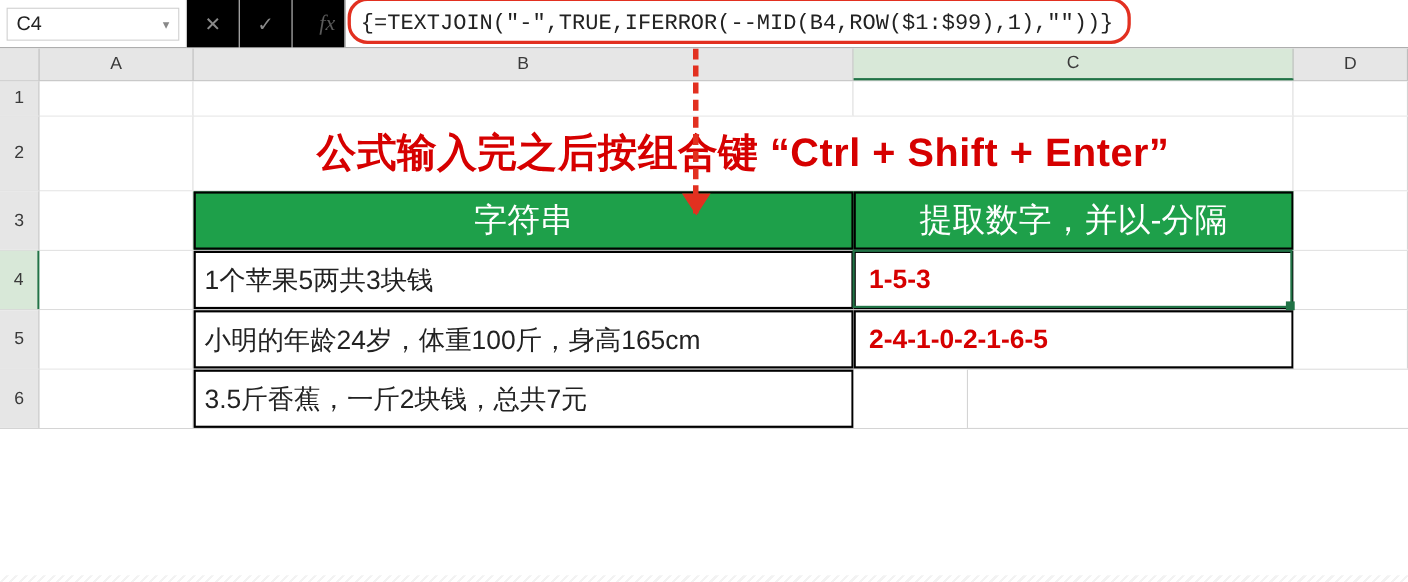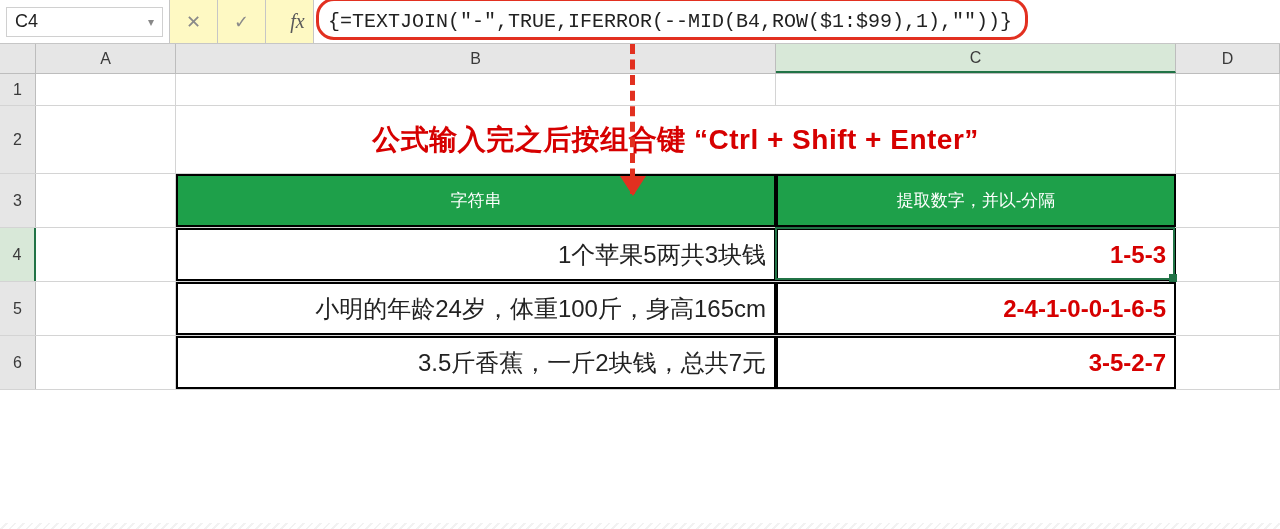--- a/index.html
+++ b/index.html
@@ -24,21 +24,21 @@
     overflow: hidden;
     user-select: none;
   }
 
   
   .formula-row {
     height: 44px;
     display: flex;
     align-items: stretch;
     border-bottom: 1px solid var(--excel-border);
-    background: #fef9c3;
+    background: #000000;
   }
   .name-box-wrap {
     width: 170px;
     display: flex;
     align-items: center;
     border-right: 1px solid var(--excel-border);
     padding: 4px 6px;
     background: #ffffff;
   }
   .name-box {
@@ -149,39 +149,39 @@
   .r2 { height: 68px; }
   .r3 { height: 54px; }
   .r4 { height: 54px; }
   .r5 { height: 54px; }
   .r6 { height: 54px; }
 
   
   .instr {
     color: var(--red);
     font-weight: 700;
-    font-size: 28px;
+    font-size: 36px;
     letter-spacing: 0.5px;
     text-align: center;
     white-space: nowrap;
   }
 
   
   .tbl-header {
     background: var(--green) !important;
     color: #fff !important;
-    font-size: 17px;
+    font-size: 30px;
     font-weight: 500;
     border: 2px solid #000 !important;
     justify-content: center;
   }
   .tbl-body {
     border: 2px solid #000 !important;
     font-size: 24px;
-    justify-content: flex-end;
+    justify-content: flex-start;
   }
   .tbl-body.colC { color: var(--red); font-weight: 700; padding-left: 12px; }
 
   
   .active-cell-ring {
     position: absolute;
     border: 2px solid var(--selected-border);
     pointer-events: none;
   }
   .active-handle {
@@ -303,34 +303,31 @@
       <div class="cell colD"></div>
     </div>
 
     <div class="sheet-row r5">
       <div class="row-hdr">5</div>
       <div class="cell colA"></div>
       <div class="cell colB tbl-body">
         <span>小明的年龄24岁，体重100斤，身高165cm</span>
       </div>
       <div class="cell colC tbl-body">
-        <span>2-4-1-0-0-1-6-5</span>
+        <span>2-4-1-0-2-1-6-5</span>
       </div>
       <div class="cell colD"></div>
     </div>
 
     <div class="sheet-row r6">
       <div class="row-hdr">6</div>
       <div class="cell colA"></div>
       <div class="cell colB tbl-body">
         <span>3.5斤香蕉，一斤2块钱，总共7元</span>
       </div>
-      <div class="cell colC tbl-body">
-        <span>3-5-2-7</span>
-      </div>
       <div class="cell colD"></div>
     </div>
 
   </div>
 
   <div class="arrow"></div>
 
   <div class="active-cell-ring" id="active-ring" style="left: 775px; top: 183px; width: 400px; height: 53px;">
     <div class="active-handle"></div>
   </div>

